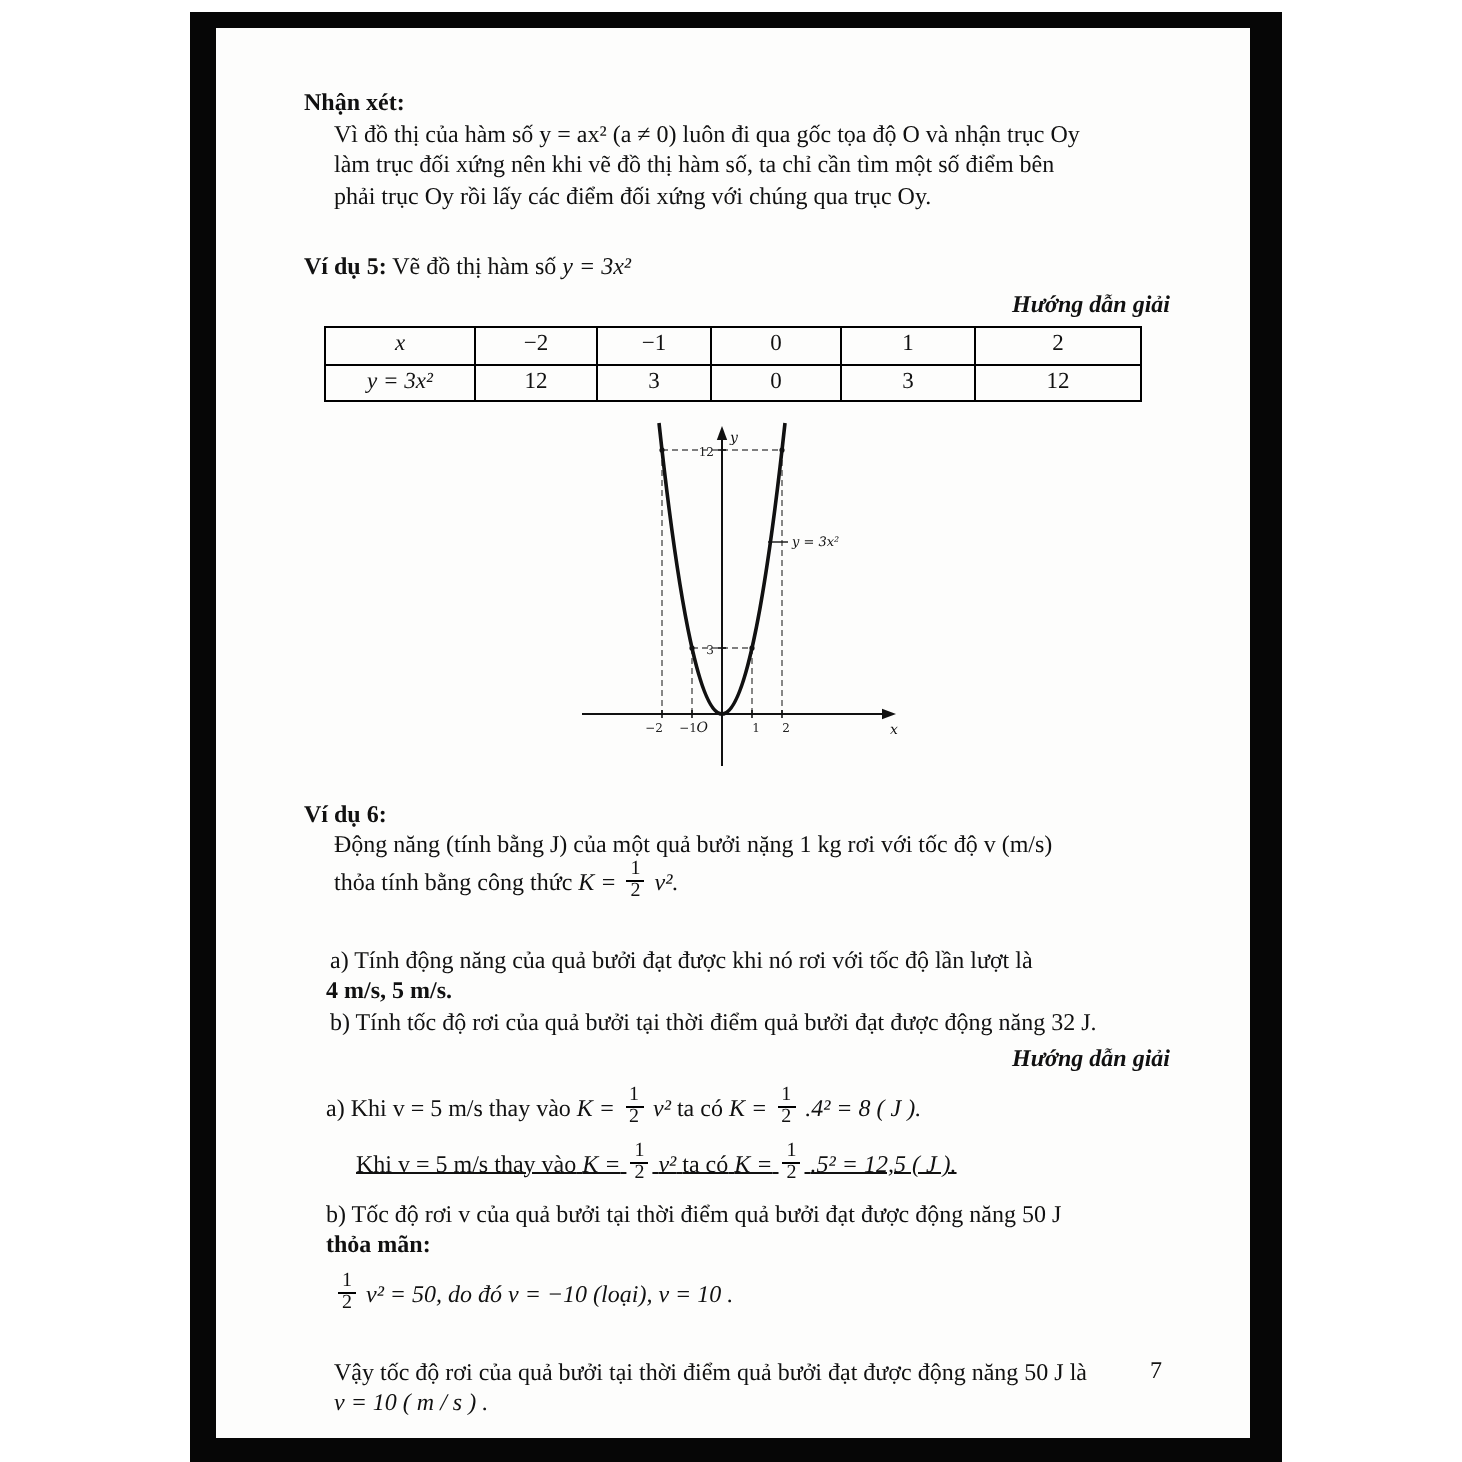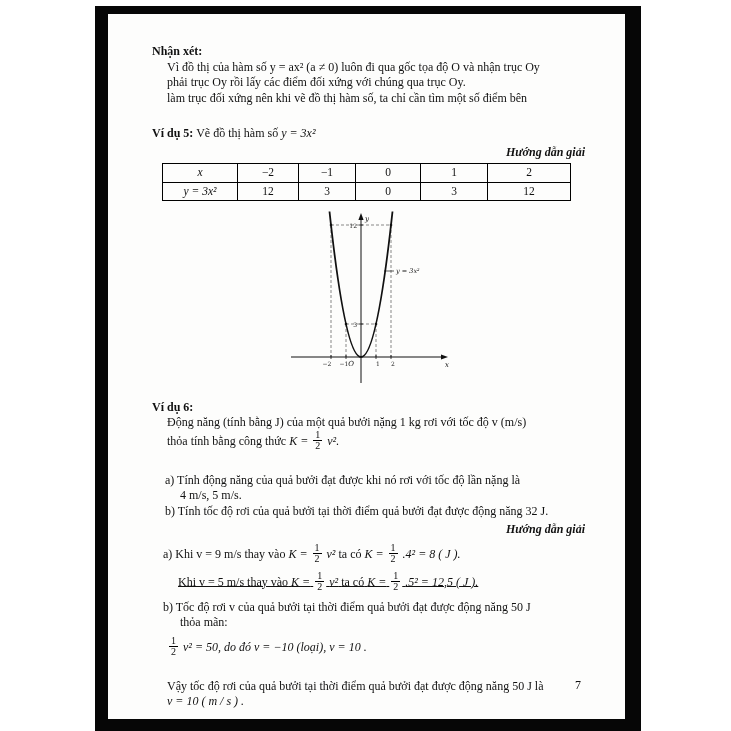--- a/index.html
+++ b/index.html
@@ -9,21 +9,21 @@
   .photo-frame{position:absolute;left:95px;top:6px;width:546px;height:725px;background:#060606;}
   .page{position:absolute;left:13px;top:8px;width:517px;height:705px;background:#fdfdfc;
         box-sizing:border-box;padding:30px 40px 0 44px;font-size:12px;line-height:15.5px;}
   .b{font-weight:bold;}
   .m{font-style:italic;}
   .line{white-space:nowrap;}
   .ind15{margin-left:15px;}
   .ind13{margin-left:13px;}
   .ind11{margin-left:11px;}
   .ind26{margin-left:26px;text-decoration:underline;}
-  .ind28{margin-left:28px;}
+  .ind28{margin-left:11px;font-weight:bold;}
   .center-head{text-align:right;font-weight:bold;font-style:italic;margin:3px 0 2px 0;}
   .mt4{margin-top:20px;}
 
   
   .frac{display:inline-block;vertical-align:middle;text-align:center;line-height:1.05;
         font-size:10px;margin:0 2px;position:relative;top:-1px;}
   .frac .num{display:block;border-bottom:1px solid #000;padding:0 2px;}
   .frac .den{display:block;}
 
   
@@ -49,22 +49,22 @@
 </style>
 </head>
 <body>
 
 <div class="canvas">
   <div class="photo-frame">
     <div class="page">
 
       <div class="b">Nhận xét:</div>
       <div class="line ind15">Vì đồ thị của hàm số  y = ax² (a ≠ 0) luôn đi qua gốc tọa độ O và nhận trục Oy</div>
+      <div class="line ind15">làm trục đối xứng nên khi vẽ đồ thị hàm số, ta chỉ cần tìm một số điểm bên</div>
       <div class="line ind15">phải trục Oy rồi lấy các điểm đối xứng với chúng qua trục Oy.</div>
-      <div class="line ind15">làm trục đối xứng nên khi vẽ đồ thị hàm số, ta chỉ cần tìm một số điểm bên</div>
 
       <div class="line mt4">
         <span class="b">Ví dụ 5:</span>
         <span>Vẽ đồ thị hàm số</span>
         <span class="m">y = 3x²</span>
       </div>
       <div class="center-head">Hướng dẫn giải</div>
 
       <table class="values">
         <tbody>
@@ -131,27 +131,27 @@
       </div>
 
       <div class="b">Ví dụ 6:</div>
       <div class="line ind15">Động năng (tính bằng J) của một quả bưởi nặng 1 kg rơi với tốc độ v (m/s)</div>
       <div class="line ind15">
         <span>thỏa tính bằng công thức</span>
         <span class="m">K =</span>
         <span class="frac"><span class="num">1</span><span class="den">2</span></span>
         <span class="m">v².</span>
       </div>
-      <div class="line ind13 mt4">a) Tính động năng của quả bưởi đạt được khi nó rơi với tốc độ lần nặng là</div>
+      <div class="line ind13 mt4">a) Tính động năng của quả bưởi đạt được khi nó rơi với tốc độ lần lượt là</div>
       <div class="line ind28">4 m/s, 5 m/s.</div>
       <div class="line ind13">b) Tính tốc độ rơi của quả bưởi tại thời điểm quả bưởi đạt được động năng 32 J.</div>
       <div class="center-head">Hướng dẫn giải</div>
 
       <div class="line ind11 sol-line">
-        <span>a) Khi v = 9 m/s  thay vào</span>
+        <span>a) Khi v = 5 m/s  thay vào</span>
         <span class="m">K =</span>
         <span class="frac"><span class="num">1</span><span class="den">2</span></span>
         <span class="m">v²</span>
         <span>ta có</span>
         <span class="m">K =</span>
         <span class="frac"><span class="num">1</span><span class="den">2</span></span>
         <span class="m">.4² = 8 ( J ).</span>
       </div>
 
       <div class="line ind26 sol-line">

